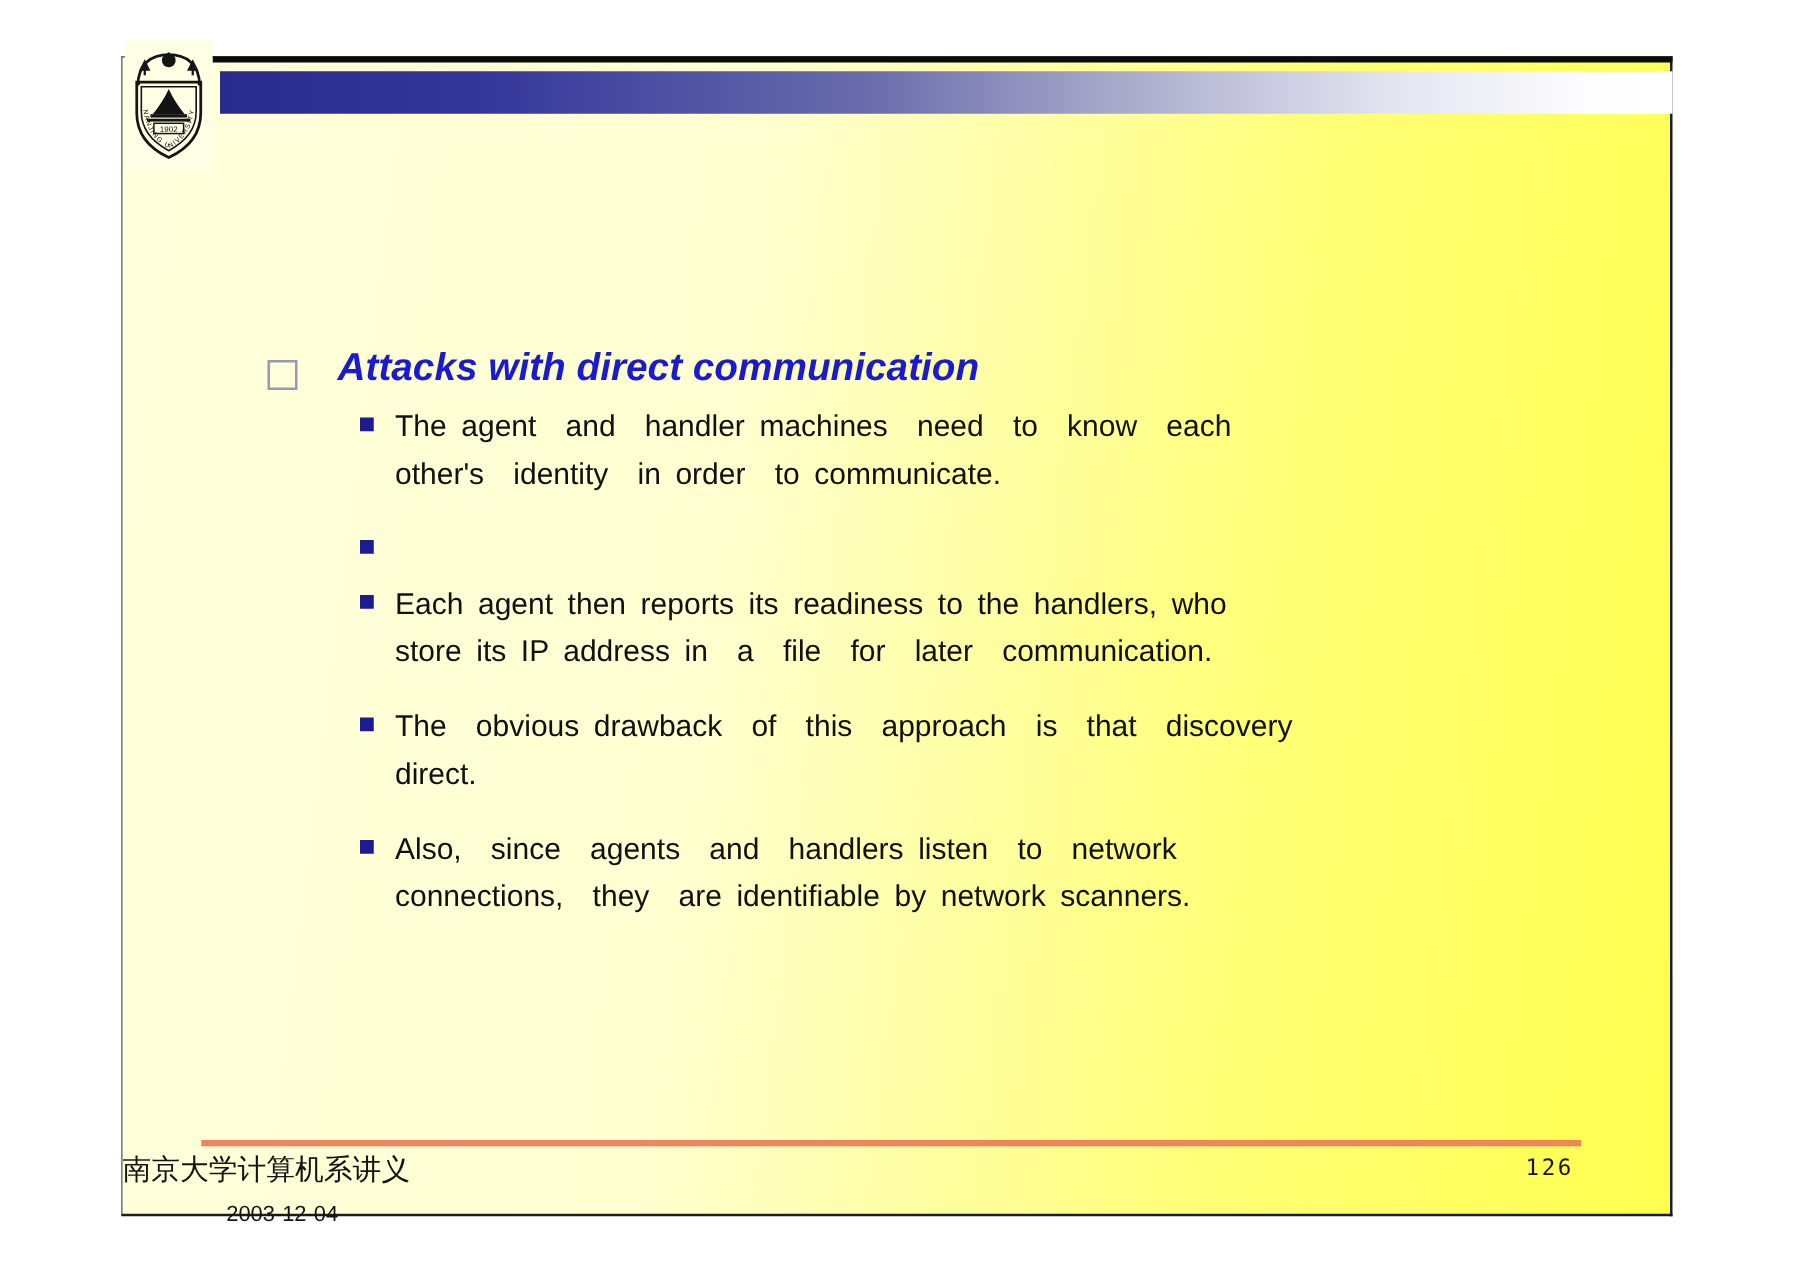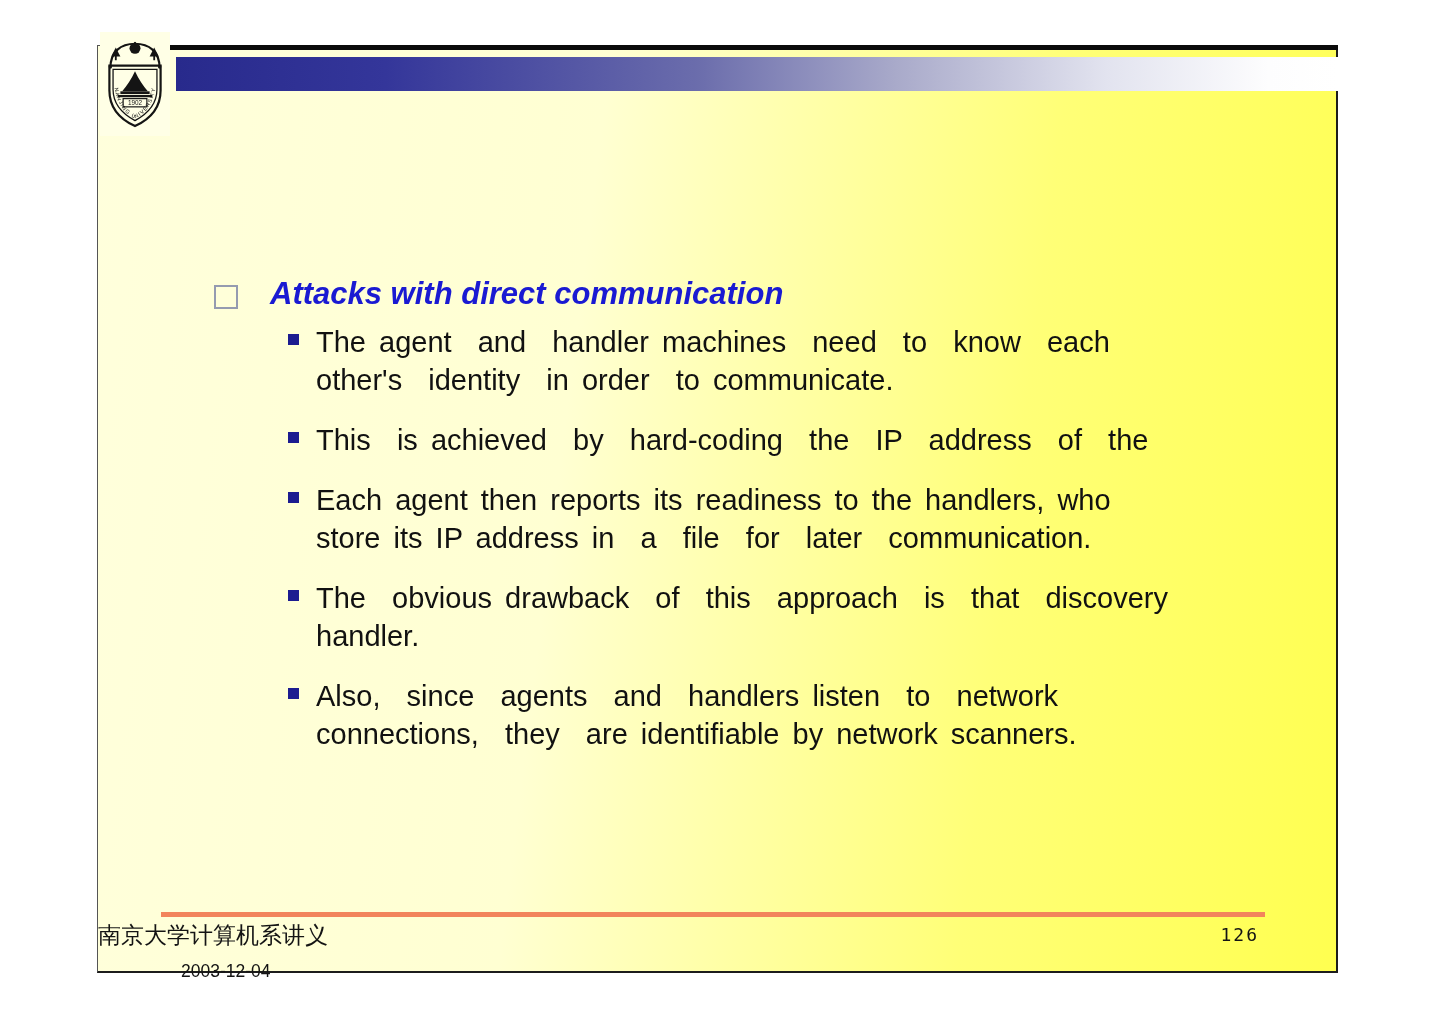--- a/index.html
+++ b/index.html
@@ -17,33 +17,33 @@
   .blue-bar {
     position:absolute; left:78px; right:-2px; top:11px; height:34px;
     background:linear-gradient(to right,#282a8c 0%,#34369a 18%,#6b6dac 45%,#a9aaca 62%,#e2e3ef 80%,#fdfdfe 94%,#ffffff 100%);
   }
   .seal-block {
     position:absolute; left:2px; top:-14px; width:70px; height:104px;
     background:#ffffe6; display:flex; align-items:center; justify-content:center;
   }
   .seal-block svg { width:64px; height:98px; }
 
-  .title-row { position:absolute; left:116px; top:230px; display:flex; align-items:flex-start; }
+  .title-row { position:absolute; left:116px; top:230px; display:flex; align-items:flex-end; }
   .title-square { width:20px; height:20px; border:2px solid #959bb0; margin-top:9px; background:transparent; }
   .title-text {
     margin-left:32px; font-style:italic; font-weight:bold; font-size:31px;
     color:#1a1ad2; white-space:pre;
   }
 
   .content { position:absolute; left:190px; top:277px; }
   .item { display:flex; margin-bottom:22px; }
   .sq { width:11px; height:11px; background:#1c1c90; margin-top:11px; flex:none; }
   .lines { margin-left:17px; }
   .line {
-    font-size:29px; line-height:38px; color:#111111;
+    font-size:24px; line-height:38px; color:#111111;
     white-space:pre; word-spacing:5px;
   }
 
   .footer-line { position:absolute; left:63px; top:866px; width:1104px; height:5px; background:#f2845c; }
   .footer-date { position:absolute; left:83px; top:881px; font-size:17.5px; color:#141414;margin-top:34px; }
   .footer-center {
     position:absolute; left:0; right:0; top:874px; text-align:left;
     font-size:23px; color:#141414; font-family:"DejaVu Serif", serif;
   }
   .footer-page {
@@ -99,37 +99,36 @@
       <div class="sq"></div>
       <div class="lines">
         <div class="line">The agent  and  handler machines  need  to  know  each</div>
         <div class="line">other's  identity  in order  to communicate.</div>
       </div>
     </div>
 
     <div class="item">
       <div class="sq"></div>
       <div class="lines">
-        <div class="line">This  is achieved  by  hard-coding  the  IP  address  of  the</div>
       </div>
     </div>
 
     <div class="item">
       <div class="sq"></div>
       <div class="lines">
         <div class="line">Each agent then reports its readiness to the handlers, who</div>
         <div class="line">store its IP address in  a  file  for  later  communication.</div>
       </div>
     </div>
 
     <div class="item">
       <div class="sq"></div>
       <div class="lines">
         <div class="line">The  obvious drawback  of  this  approach  is  that  discovery</div>
-        <div class="line">handler.</div>
+        <div class="line">direct.</div>
       </div>
     </div>
 
     <div class="item">
       <div class="sq"></div>
       <div class="lines">
         <div class="line">Also,  since  agents  and  handlers listen  to  network</div>
         <div class="line">connections,  they  are identifiable by network scanners.</div>
       </div>
     </div>

